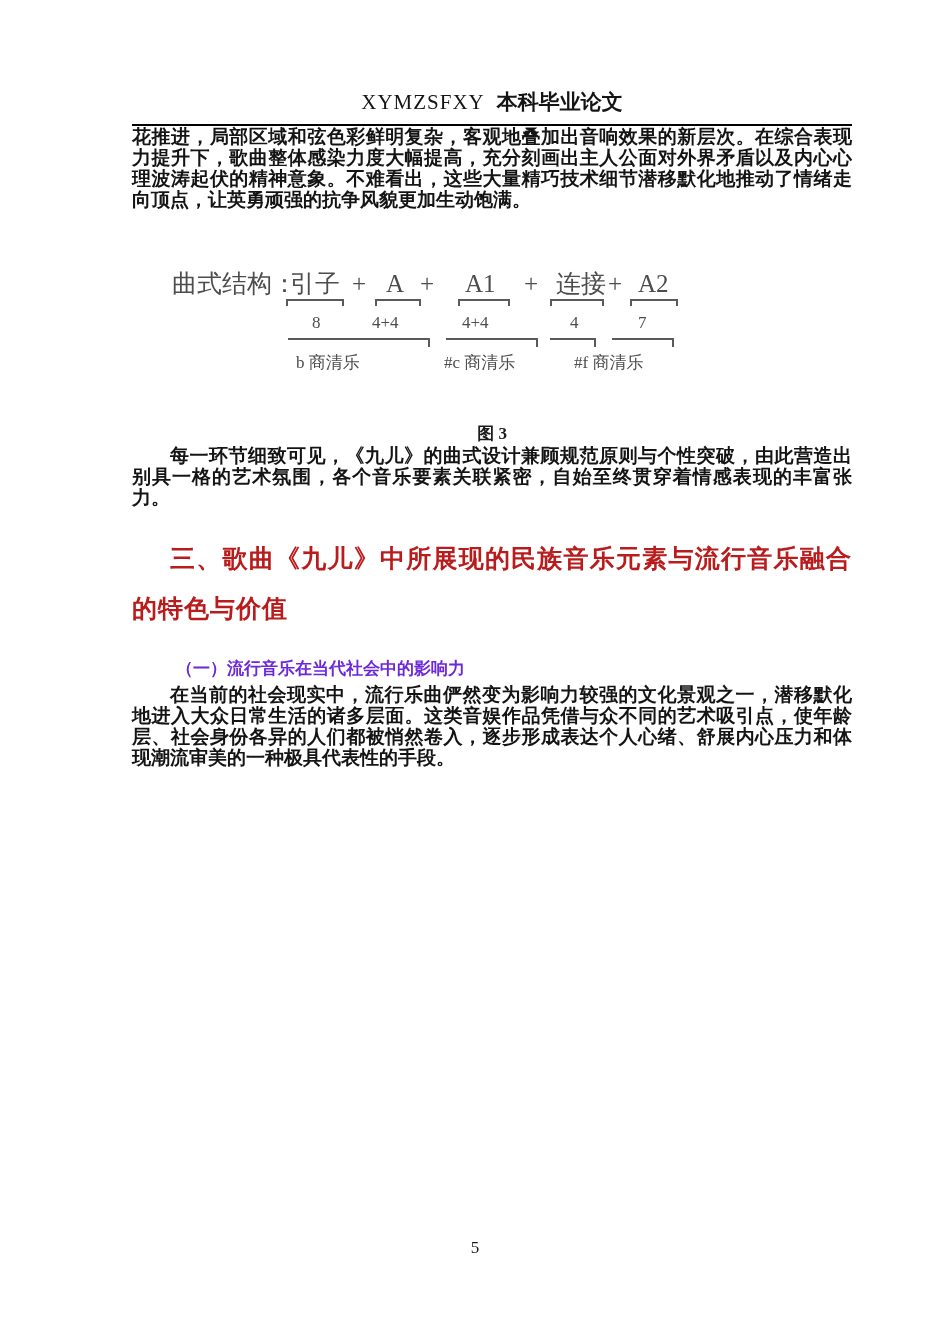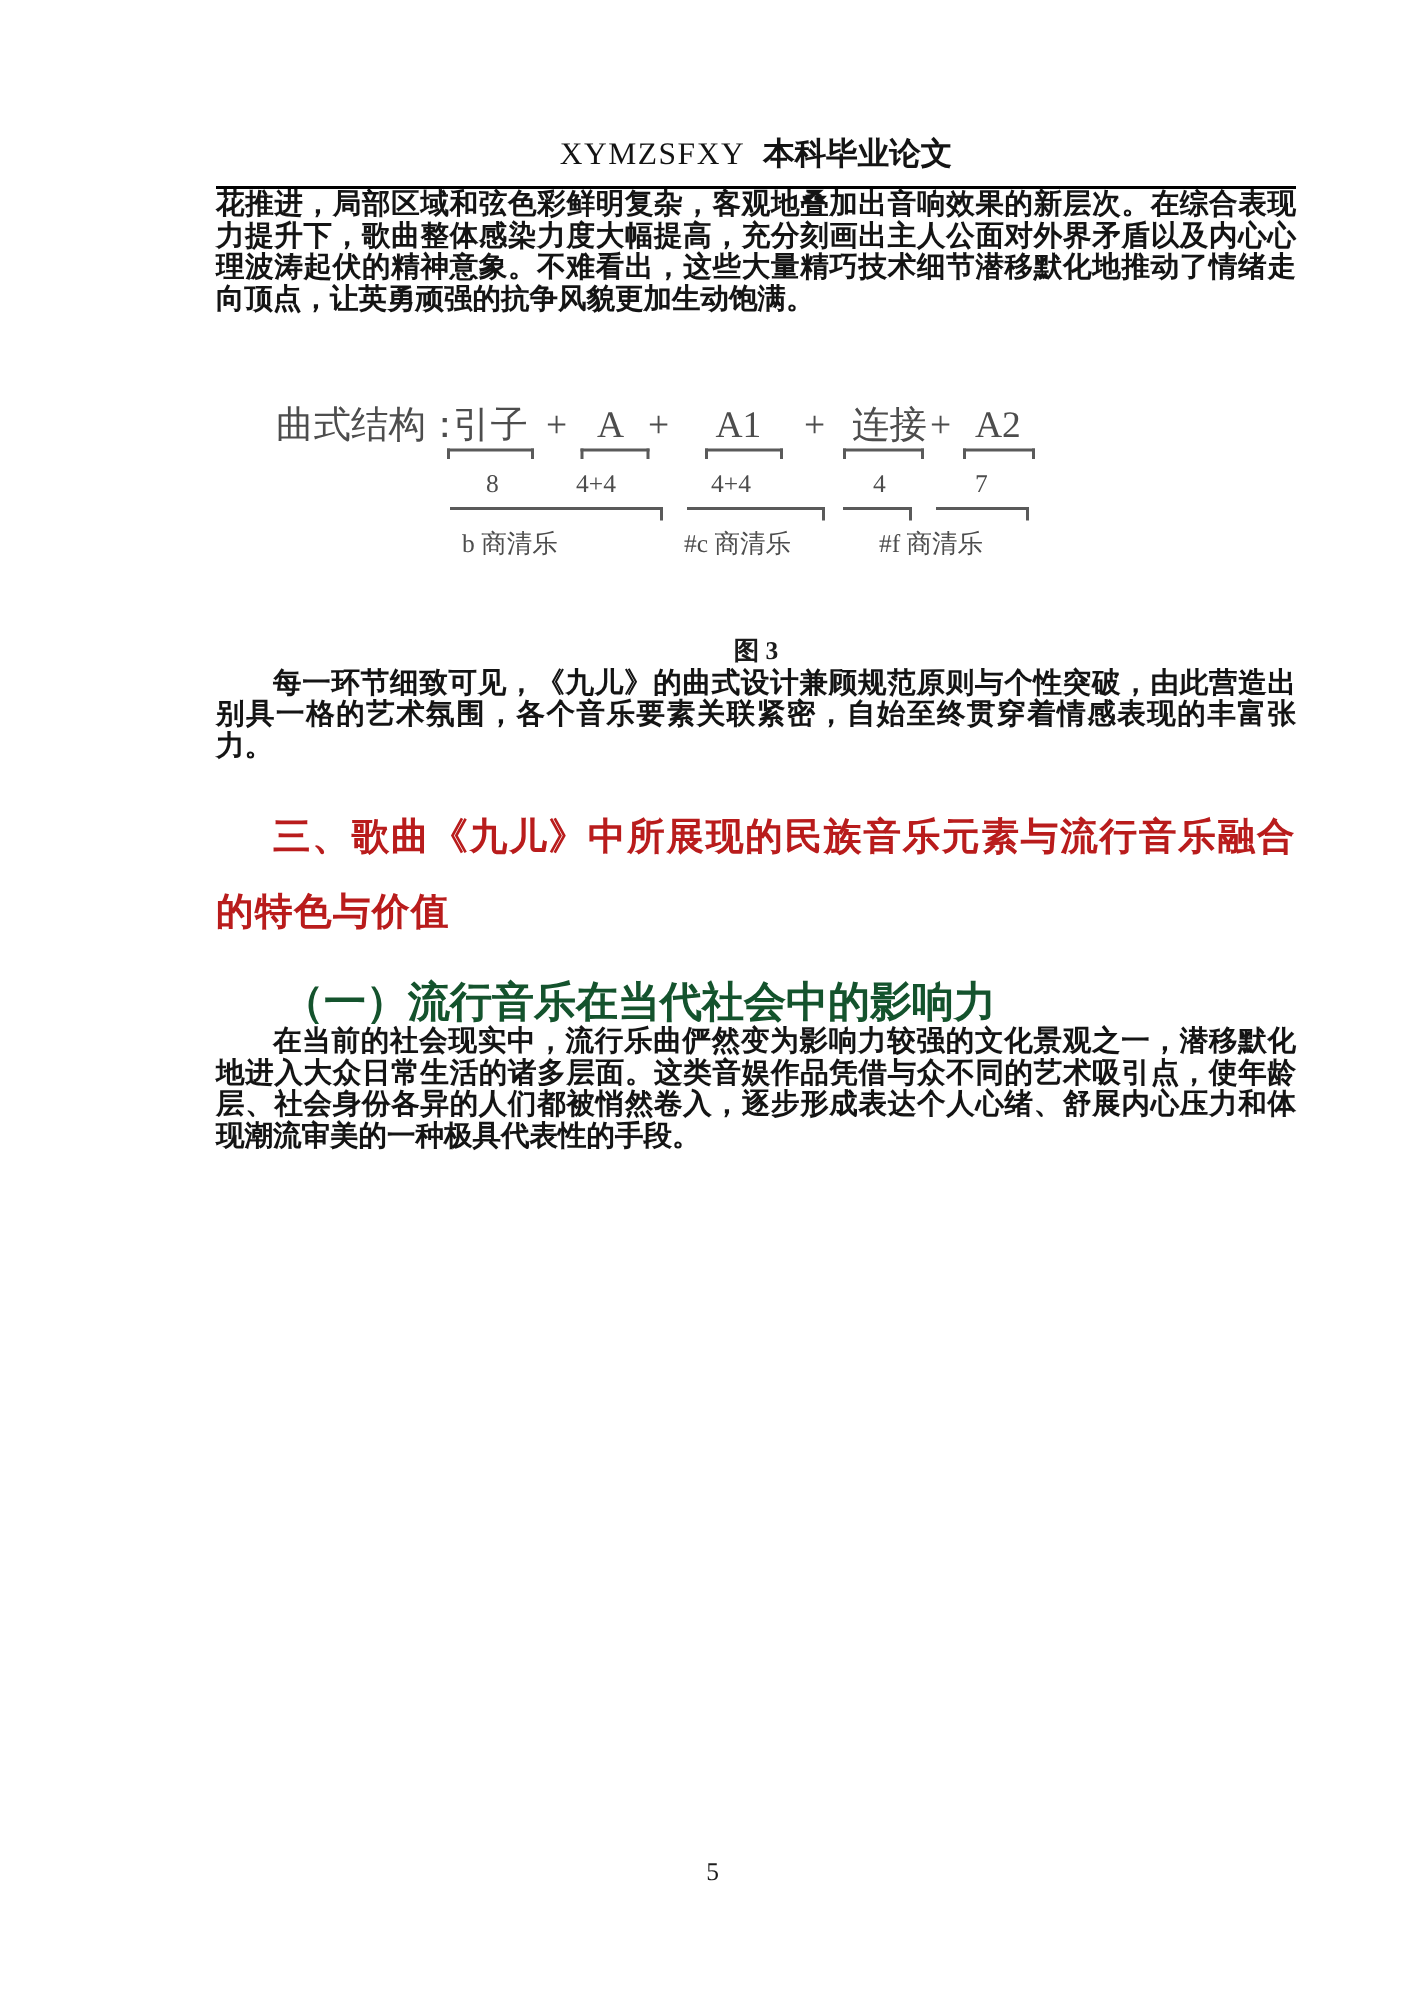--- a/index.html
+++ b/index.html
@@ -9,21 +9,21 @@
     height: 1344px;
     position: relative;
     margin: 0 auto;
     background: #ffffff;
     font-family: "Liberation Serif", "DejaVu Serif", serif;
     color: #141414;
     overflow: hidden;
   }
   .content {
     position: absolute;
-    left: 144px;
+    left: 132px;
     top: 0;
     width: 720px;
   }
   .doc-header {
     margin-top: 88px;
     text-align: center;
     padding-bottom: 8px;
     border-bottom: 2px solid #000;
   }
   .doc-header .latin {
@@ -89,25 +89,25 @@
     font-size: 25px;
     line-height: 50px;
     font-weight: 700;
     text-align: justify;
     text-indent: 38px;
     letter-spacing: 1px;
     color: #b91c1c;
   }
   h3.subsection-heading {
     margin: 20px 0 0 0;
-    font-size: 28px;
+    font-size: 17px;
     line-height: 30px;
     font-weight: 700;
     text-indent: 44px;
-    color: #14532d;
+    color: #6d28d9;
   }
   .para-a { margin-top: 16px; }
   .page-footer {
     position: absolute;
     bottom: 86px;
     left: 0;
     width: 100%;
     text-align: center;
     font-size: 17px;
     color: #1c1c1c;

